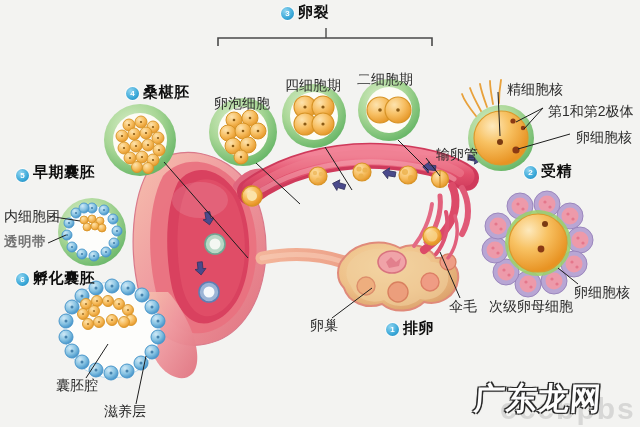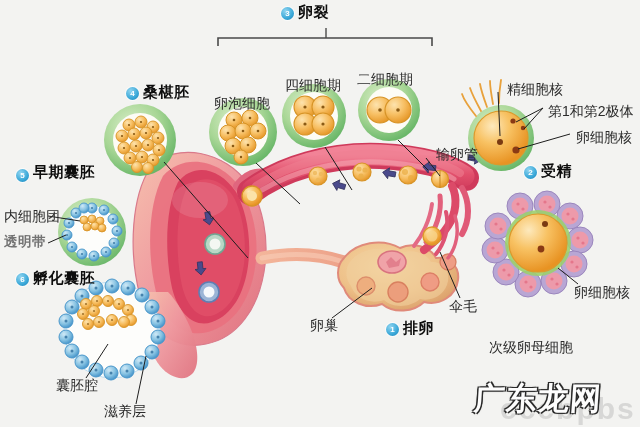--- a/index.html
+++ b/index.html
@@ -554,19 +554,19 @@
   <div class="lbl thin" style="left:576px;top:130px;">卵细胞核</div>
   <div class="lbl thin" style="left:408px;top:147px;padding-left:28px;">输卵管</div>
 
   <div class="lbl thin" style="left:4px;top:209px;">内细胞团</div>
   <div class="lbl bold" style="left:4px;top:235px;">透明带</div>
   <div class="lbl thin" style="left:56px;top:378px;">囊胚腔</div>
   <div class="lbl thin" style="left:104px;top:404px;">滋养层</div>
 
   <div class="lbl thin" style="left:310px;top:318px;">卵巢</div>
   <div class="lbl thin" style="left:449px;top:299px;">伞毛</div>
-  <div class="lbl thin" style="left:489px;top:299px;margin-top:41px;">次级卵母细胞</div>
+  <div class="lbl thin" style="left:489px;top:299px;">次级卵母细胞</div>
   <div class="lbl thin" style="left:574px;top:285px;">卵细胞核</div>
 
   <div class="wm-ghost">cccbpbs</div>
   <div class="wm">广东龙网</div>
 
 </div>
 
 </body></html>

